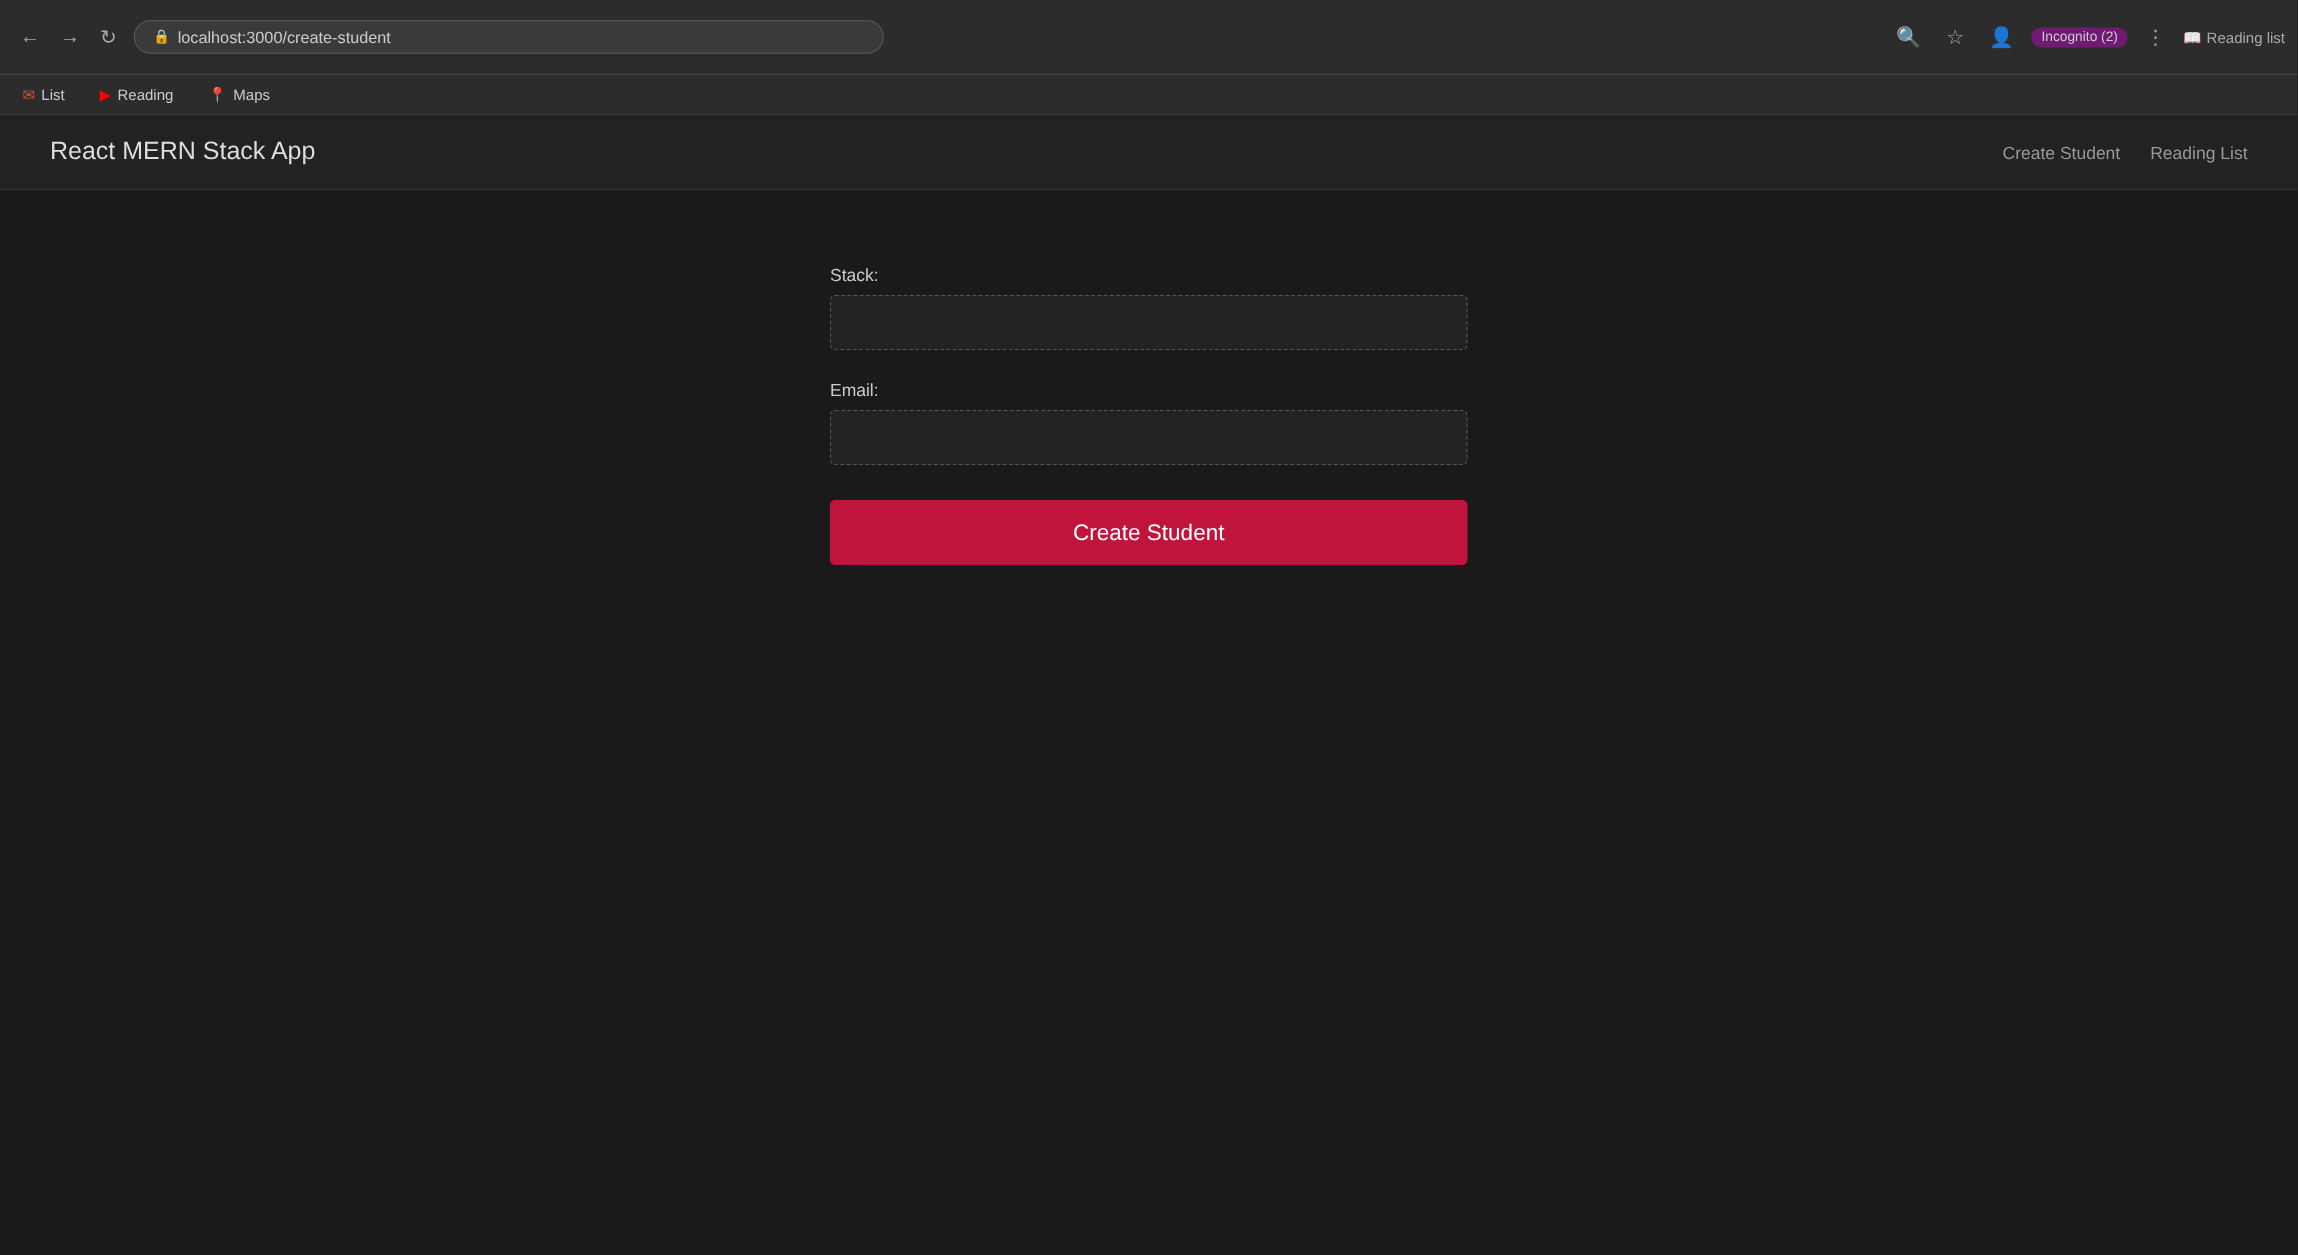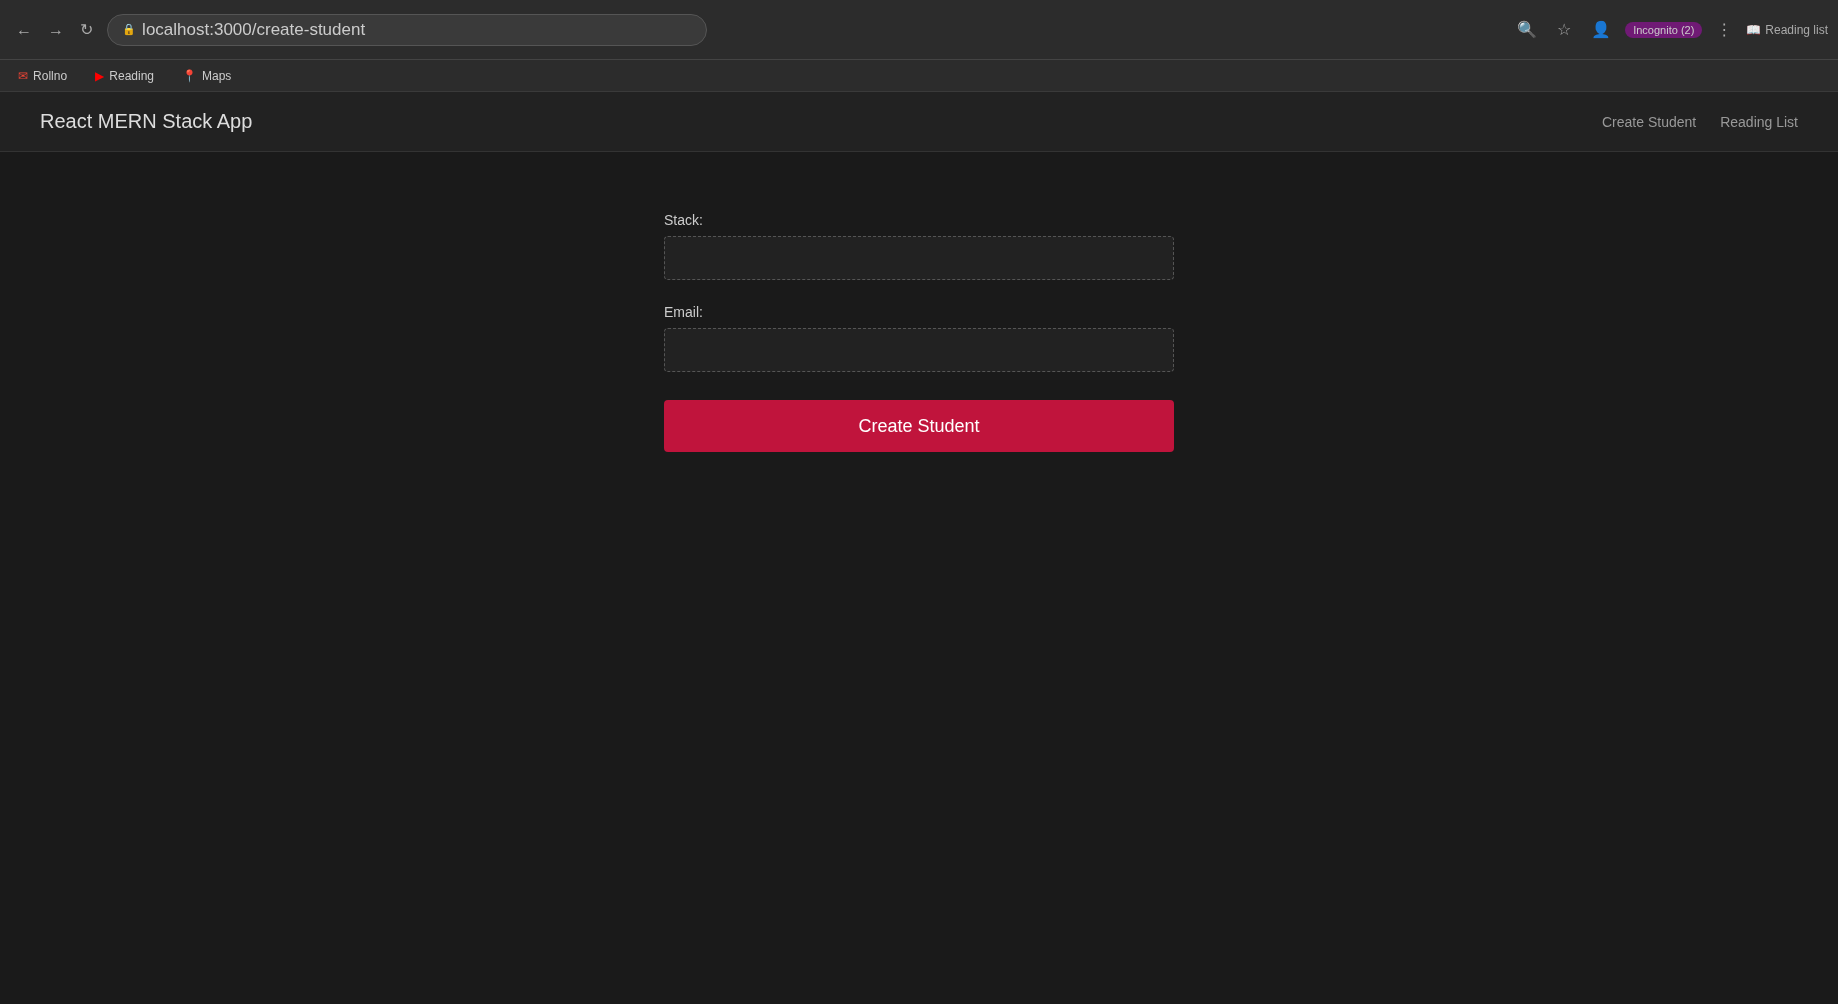--- a/index.html
+++ b/index.html
@@ -58,21 +58,21 @@
       gap: 6px;
     }
 
     .address-bar-icon {
       color: #888;
       font-size: 11px;
     }
 
     .address-text {
       color: #ccc;
-      font-size: 17px;
+      font-size: 13px;
     }
 
     .browser-actions {
       display: flex;
       align-items: center;
       gap: 8px;
       margin-left: auto;
     }
 
     .browser-action-btn {
@@ -231,21 +231,21 @@
       <span class="reading-list-btn">
         <span>📖</span>
         <span>Reading list</span>
       </span>
     </div>
   </div>
 
   <div class="bookmarks-bar">
     <div class="bookmark-item">
       <span style="color:#ea4335;">✉</span>
-      <span>Rollno</span>
+      <span>List</span>
     </div>
     <div class="bookmark-item">
       <span style="color:#ff0000;">▶</span>
       <span>Reading</span>
     </div>
     <div class="bookmark-item">
       <span style="color:#4285f4;">📍</span>
       <span>Maps</span>
     </div>
   </div>

